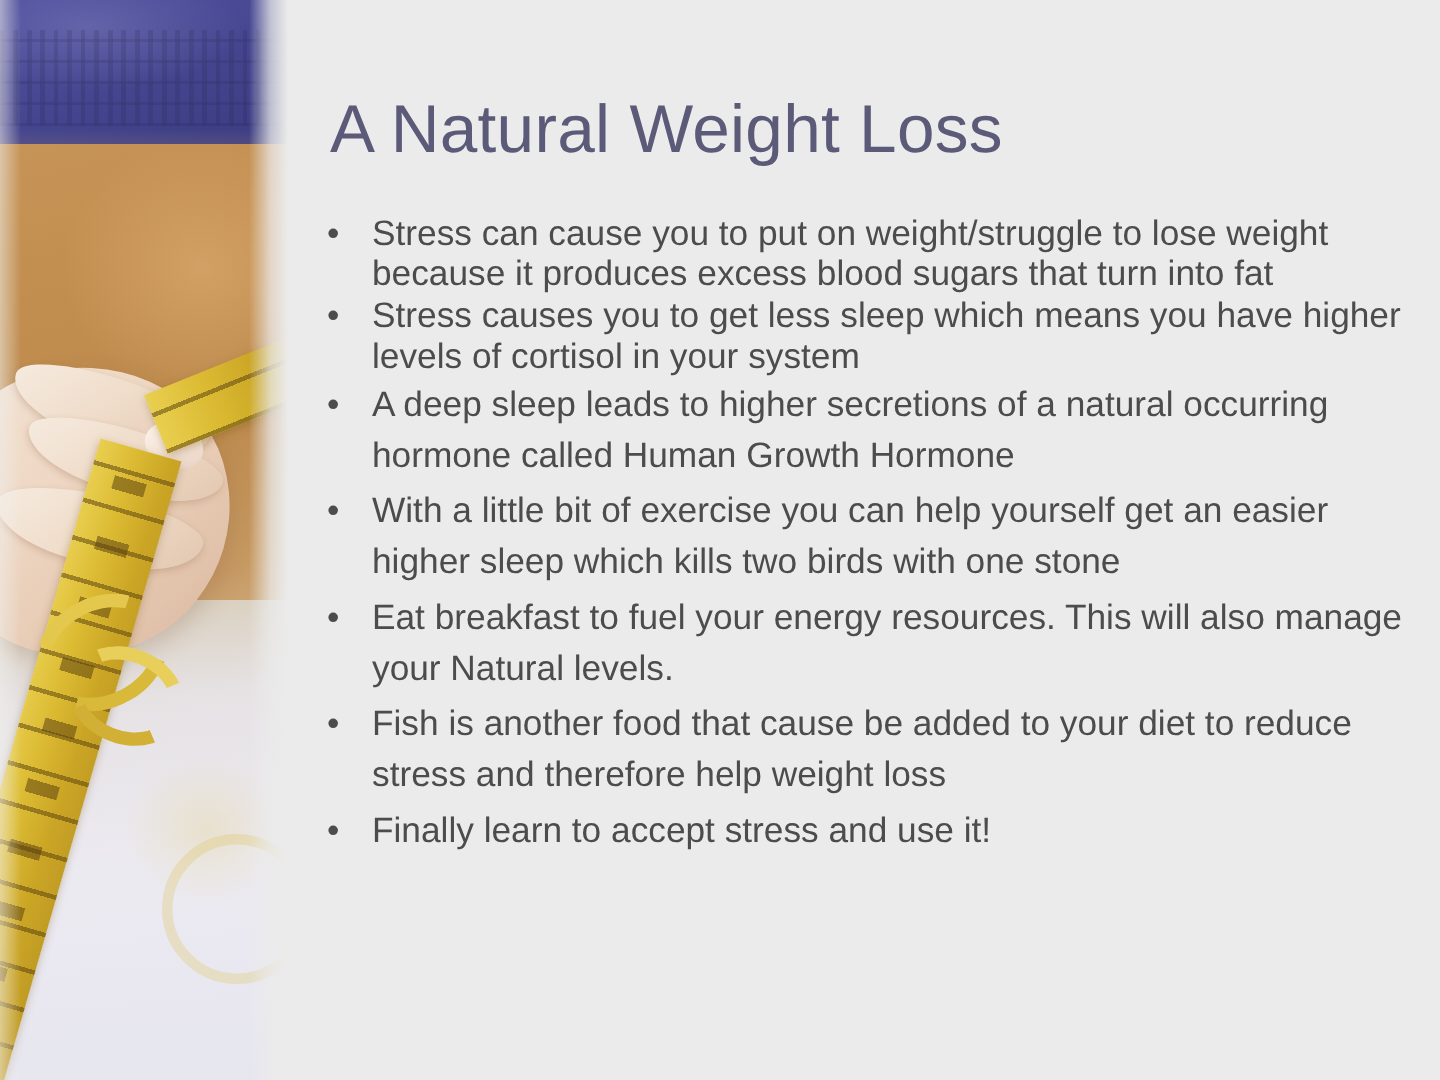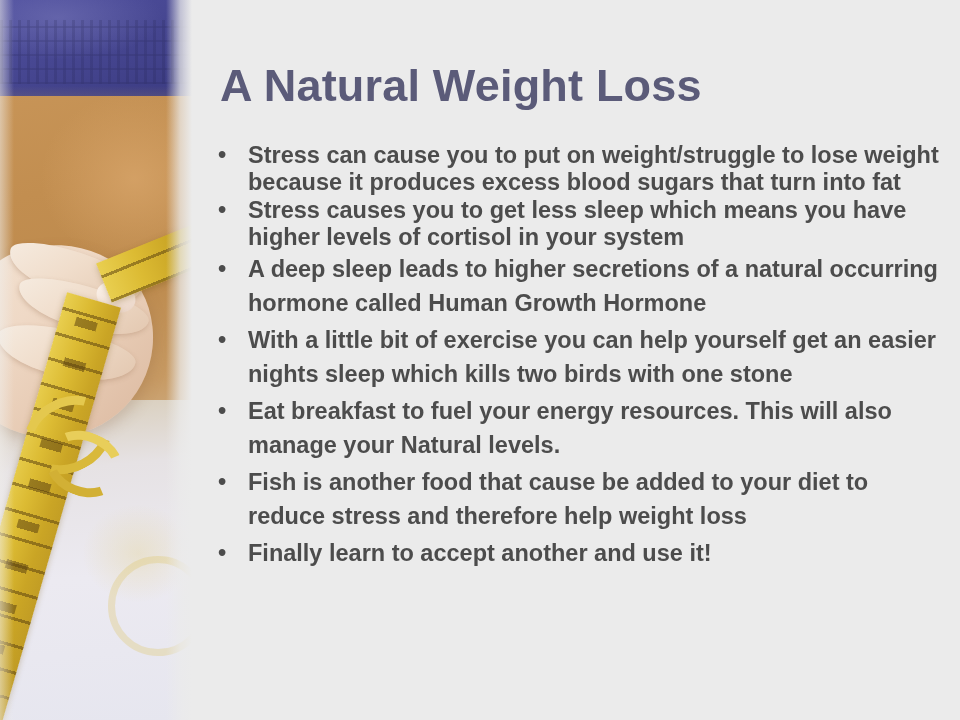--- a/index.html
+++ b/index.html
@@ -200,21 +200,20 @@
     background: linear-gradient(90deg, rgba(240,238,235,0.55) 0%, rgba(240,238,235,0) 100%);
   }
 
   
   #content {
     position: absolute;
     left: 192px;
     top: 0;
     width: 768px;
     height: 648px;
-    font-weight: bold;
   }
 
   #slide-title {
     position: absolute;
     left: 28px;
     top: 58px;
     font-size: 45px;
     line-height: 56px;
     color: #5b5b79;
     letter-spacing: 0.2px;
@@ -298,30 +297,30 @@
         <li class="bullet-item tight">
           <span class="marker">•</span>
           <span class="btext">Stress causes you to get less sleep which means you have higher levels of cortisol in your system</span>
         </li>
         <li class="bullet-item loose">
           <span class="marker">•</span>
           <span class="btext">A deep sleep leads to higher secretions of a natural occurring hormone called Human Growth Hormone</span>
         </li>
         <li class="bullet-item loose">
           <span class="marker">•</span>
-          <span class="btext">With a little bit of exercise you can help yourself get an easier nights sleep which kills two birds with one stone</span>
+          <span class="btext">With a little bit of exercise you can help yourself get an easier higher sleep which kills two birds with one stone</span>
         </li>
         <li class="bullet-item loose">
           <span class="marker">•</span>
           <span class="btext">Eat breakfast to fuel your energy resources.  This will also manage your Natural levels.</span>
         </li>
         <li class="bullet-item loose">
           <span class="marker">•</span>
           <span class="btext">Fish is another food that cause be added to your diet to reduce stress and therefore help weight loss</span>
         </li>
         <li class="bullet-item loose">
           <span class="marker">•</span>
-          <span class="btext">Finally learn to accept another and use it!</span>
+          <span class="btext">Finally learn to accept stress and use it!</span>
         </li>
       </ul>
 
   </div>
 </div>
 
 </body></html>

